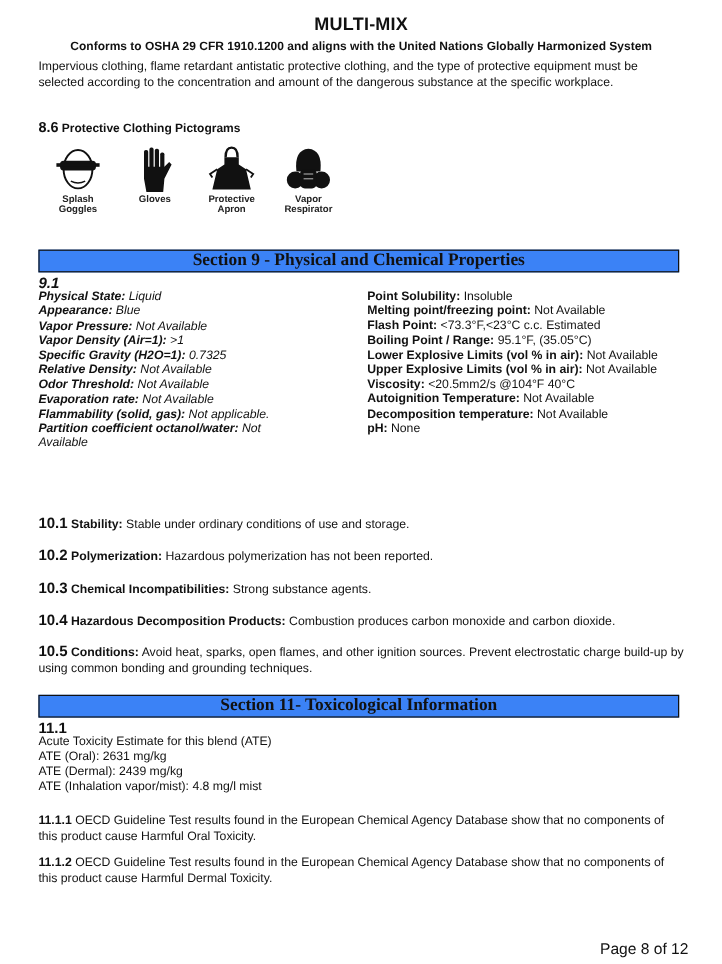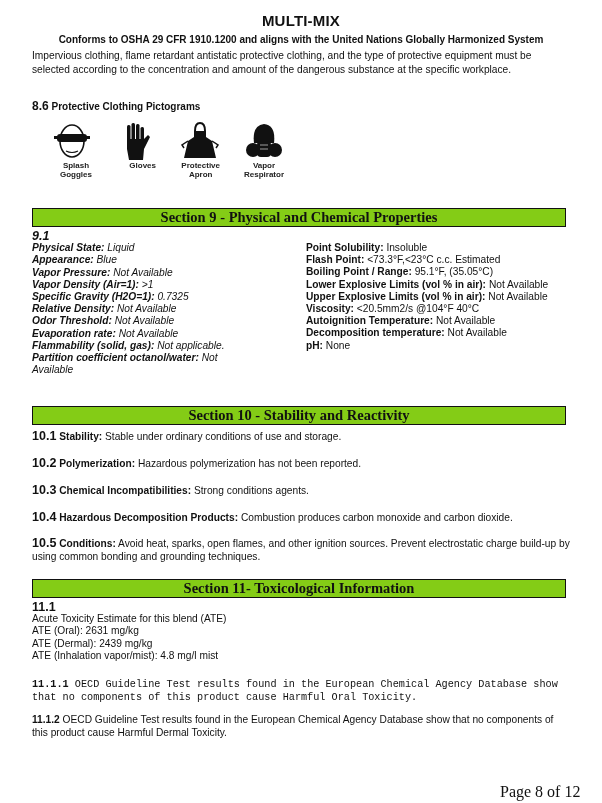--- a/index.html
+++ b/index.html
@@ -4,32 +4,32 @@
 <style>
   html, body { margin: 0; padding: 0; background: #ffffff; }
   body { width: 602px; height: 803px; position: relative; overflow: hidden; color: #111; font-family: "Liberation Sans", sans-serif; }
   .page { position: absolute; left: 0; top: 4px; width: 602px; height: 803px; }
   .title { position: absolute; top: 8px; left: 0; width: 602px; text-align: center; font-weight: bold; font-size: 15px; letter-spacing: 0.2px; }
   .subtitle { position: absolute; top: 30px; left: 0; width: 602px; text-align: center; font-weight: bold; font-size: 10px; }
   .intro { position: absolute; top: 45px; left: 32px; width: 540px; font-size: 10.2px; line-height: 14px; }
   .pict-heading { position: absolute; top: 95px; left: 32px; font-size: 10px; font-weight: bold; }
   .pict-heading .num { font-size: 12px; }
   .picts { position: absolute; top: 117px; left: 38px; display: flex; gap: 10px; }
-  .pict { width: 54px; display: flex; flex-direction: column; align-items: flex-end; }
+  .pict { width: 54px; display: flex; flex-direction: column; align-items: center; }
   .pict svg { width: 40px; height: 40px; }
   .pict-label { font-size: 8px; font-weight: bold; text-align: center; line-height: 8.5px; color: #222; margin-top: 1px; }
-  .sec-head { position: absolute; left: 32px; width: 532px; height: 17px; border: 1.5px solid #111; background: #84cc16; text-align: center; font-family: "Liberation Serif", serif; font-weight: bold; font-size: 14.5px; line-height: 17px; }
+  .sec-head { position: absolute; left: 32px; width: 532px; height: 17px; border: 1.5px solid #111; background: #3b82f6; text-align: center; font-family: "Liberation Serif", serif; font-weight: bold; font-size: 14.5px; line-height: 17px; }
   .num-label { font-weight: bold; font-size: 12.5px; }
   .col { position: absolute; font-size: 10.2px; line-height: 12.2px; }
   .col .row b { font-weight: bold; }
   .para { position: absolute; left: 32px; width: 538px; font-size: 10.2px; line-height: 13px; }
   .para .n { font-weight: bold; font-size: 12.5px; }
   .para .k { font-weight: bold; }
   .tox { position: absolute; left: 32px; top: 597px; font-size: 10.2px; line-height: 12.2px; }
-  .footer { position: absolute; top: 779px; left: 500px; font-family: Liberation Serif, serif; font-size: 16px; }
+  .footer { position: absolute; top: 779px; left: 500px; font-family: Liberation Sans, sans-serif; font-size: 13px; }
 </style>
 </head>
 <body>
 
 <div class="page">
 
   <div class="title">MULTI-MIX</div>
   <div class="subtitle">Conforms to OSHA 29 CFR 1910.1200 and aligns with the United Nations Globally Harmonized System</div>
   <div class="intro">Impervious clothing, flame retardant antistatic protective clothing, and the type of protective equipment must be selected according to the concentration and amount of the dangerous substance at the specific workplace.</div>
 
@@ -89,42 +89,42 @@
     <div class="row"><b>Vapor Density (Air=1):</b> <span>&gt;1</span></div>
     <div class="row"><b>Specific Gravity (H2O=1):</b> <span>0.7325</span></div>
     <div class="row"><b>Relative Density:</b> <span>Not Available</span></div>
     <div class="row"><b>Odor Threshold:</b> <span>Not Available</span></div>
     <div class="row"><b>Evaporation rate:</b> <span>Not Available</span></div>
     <div class="row"><b>Flammability (solid, gas):</b> <span>Not applicable.</span></div>
     <div class="row" style="width:205px;"><b>Partition coefficient octanol/water:</b> <span>Not Available</span></div>
   </div>
   <div class="col" style="left:306px; top:238px; width:290px;">
     <div class="row"><b>Point Solubility:</b> <span>Insoluble</span></div>
+    <div class="row"><b>Melting point/freezing point:</b> <span>Not Available</span></div>
     <div class="row"><b>Flash Point:</b> <span> &lt;73.3°F,&lt;23°C c.c. Estimated</span></div>
     <div class="row"><b>Boiling Point / Range:</b> <span>95.1°F, (35.05°C)</span></div>
     <div class="row"><b>Lower Explosive Limits (vol % in air):</b> <span>Not Available</span></div>
     <div class="row"><b>Upper Explosive Limits (vol % in air):</b> <span>Not Available</span></div>
     <div class="row"><b>Viscosity:</b> <span>&lt;20.5mm2/s @104°F 40°C</span></div>
     <div class="row"><b>Autoignition Temperature:</b> <span>Not Available</span></div>
     <div class="row"><b>Decomposition temperature:</b> <span>Not Available</span></div>
     <div class="row"><b>pH:</b> <span>None</span></div>
   </div>
 
-  <div class="sec-head" style="top:402px;">Section 10 - Stability and Reactivity</div>
   <div class="para" style="top:426px;"><span class="n">10.1</span> <span class="k">Stability:</span> <span>Stable under ordinary conditions of use and storage.</span></div>
   <div class="para" style="top:453px;"><span class="n">10.2</span> <span class="k">Polymerization:</span> <span> Hazardous polymerization has not been reported.</span></div>
-  <div class="para" style="top:480px;"><span class="n">10.3</span> <span class="k">Chemical Incompatibilities:</span> <span>Strong conditions agents.</span></div>
+  <div class="para" style="top:480px;"><span class="n">10.3</span> <span class="k">Chemical Incompatibilities:</span> <span>Strong substance agents.</span></div>
   <div class="para" style="top:507px;"><span class="n">10.4</span> <span class="k">Hazardous Decomposition Products:</span> <span>Combustion produces carbon monoxide and carbon dioxide.</span></div>
   <div class="para" style="top:533px;"><span class="n">10.5</span> <span class="k">Conditions:</span> <span>Avoid heat, sparks, open flames, and other ignition sources. Prevent electrostatic charge build-up by using common bonding and grounding techniques.</span></div>
 
   <div class="sec-head" style="top:575px;">Section 11- Toxicological Information</div>
   <div class="tox">
     <div class="num-label">11.1</div>
     <div>Acute Toxicity Estimate for this blend (ATE)</div>
     <div>ATE (Oral): 2631 mg/kg</div>
     <div>ATE (Dermal): 2439 mg/kg</div>
     <div>ATE (Inhalation vapor/mist): 4.8 mg/l mist</div>
   </div>
-  <div class="para" style="top:674px;font-family:Liberation Mono, monospace;"><span class="k">11.1.1</span> <span>OECD Guideline Test results found in the European Chemical Agency Database show that no components of this product cause Harmful Oral Toxicity.</span></div>
+  <div class="para" style="top:674px;"><span class="k">11.1.1</span> <span>OECD Guideline Test results found in the European Chemical Agency Database show that no components of this product cause Harmful Oral Toxicity.</span></div>
   <div class="para" style="top:709px;"><span class="k">11.1.2</span> <span>OECD Guideline Test results found in the European Chemical Agency Database show that no components of this product cause Harmful Dermal Toxicity.</span></div>
 
   <div class="footer">Page 8 of 12</div>
 </div>
 
 </body></html>

